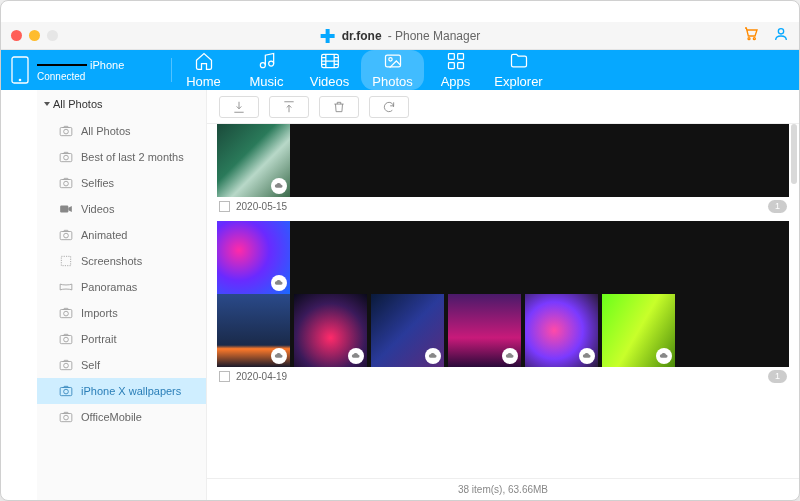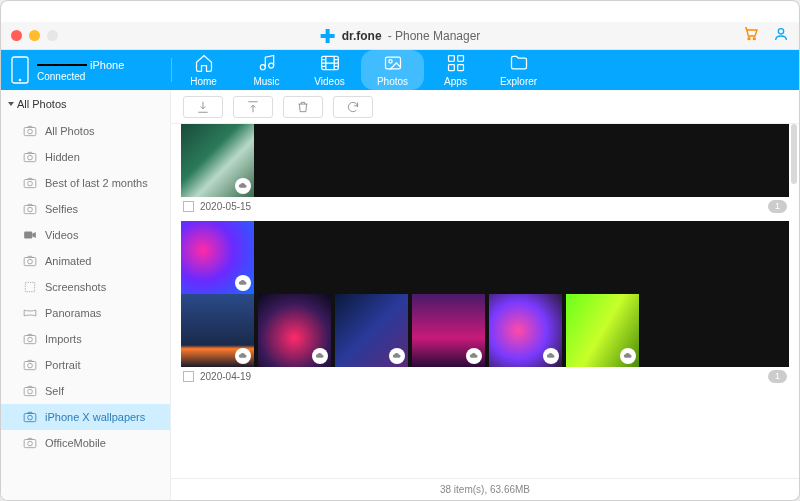--- a/index.html
+++ b/index.html
@@ -14,24 +14,24 @@
 .brand-strong { color: #333; font-weight: 600; }
 .title-right { margin-left: auto; display: flex; gap: 14px; color: #ff8a00; }
 .title-right svg { width: 16px; height: 16px; }
 .topbar { height: 40px; background: #06a8ff; display: flex; align-items: stretch; color: #fff; }
 .device { width: 170px; display: flex; align-items: center; gap: 8px; padding: 0 10px; }
 .device-label { display: flex; flex-direction: column; font-size: 10px; }
 .device-label .name { background: #000; color: #fff; padding: 1px 4px; font-size: 9px; display: inline-block; width: 50px; }
 .device-row { display: flex; align-items: center; gap: 3px; font-size: 11px;}
 .navsep { width: 1px; background: rgba(255,255,255,0.3); margin: 8px 0; }
 .nav { display: flex; }
-.nav-item { width: 63px; display: flex; flex-direction: column; align-items: center; justify-content: center; gap: 3px; font-size: 10px; cursor: pointer; }
+.nav-item { width: 63px; display: flex; flex-direction: column; align-items: center; justify-content: center; gap: 3px; font-size: 13px; cursor: pointer; }
 .nav-item.active { background: #41bcff; border-radius: 13px; }
 .nav-item svg { width: 20px; height: 20px; stroke: #fff; fill: none; stroke-width: 1.5; }
-.body { flex: 1; display: flex; overflow: hidden; }
+.body { flex: 1; display: flex; overflow: hidden; margin-left: 36px; }
 .sidebar { width: 170px; background: #fafafa; border-right: 1px solid #eee; overflow-y: auto; font-size: 11px; color: #555; }
 .side-head { display: flex; align-items: center; gap: 4px; padding: 8px 8px; font-weight: 500; color: #333; }
 .side-item { display: flex; align-items: center; gap: 8px; padding: 6px 8px 6px 22px; cursor: pointer; color: #666; }
 .side-item.selected { background: #cfeeff; color: #2b7fb8; }
 .side-item svg { width: 14px; height: 14px; stroke: #999; fill: none; stroke-width: 1.4; flex-shrink: 0; }
 .side-item.selected svg { stroke: #2b7fb8; }
 .main { flex: 1; display: flex; flex-direction: column; overflow: hidden; }
 .toolbar { height: 34px; display: flex; align-items: center; gap: 10px; padding: 0 12px; border-bottom: 1px solid #eee; }
 .tbtn { width: 40px; height: 22px; border: 1px solid #ddd; border-radius: 3px; background: #fff; display: flex; align-items: center; justify-content: center; cursor: pointer; }
 .tbtn svg { width: 14px; height: 14px; stroke: #888; fill: none; stroke-width: 1.5; }
@@ -170,28 +170,20 @@
               <path d="M8 6l1-2h6l1 2"></path>
             </svg>
             <span>All Photos</span>
           </div>
           <div class="side-item">
             <svg viewBox="0 0 24 24">
               <rect x="2" y="6" width="20" height="14" rx="2"></rect>
               <circle cx="12" cy="13" r="4"></circle>
               <path d="M8 6l1-2h6l1 2"></path>
             </svg>
-            <span>Hidden</span>
-          </div>
-          <div class="side-item">
-            <svg viewBox="0 0 24 24">
-              <rect x="2" y="6" width="20" height="14" rx="2"></rect>
-              <circle cx="12" cy="13" r="4"></circle>
-              <path d="M8 6l1-2h6l1 2"></path>
-            </svg>
             <span>Best of last 2 months</span>
           </div>
           <div class="side-item">
             <svg viewBox="0 0 24 24">
               <rect x="2" y="6" width="20" height="14" rx="2"></rect>
               <circle cx="12" cy="13" r="4"></circle>
               <path d="M8 6l1-2h6l1 2"></path>
             </svg>
             <span>Selfies</span>
           </div>

